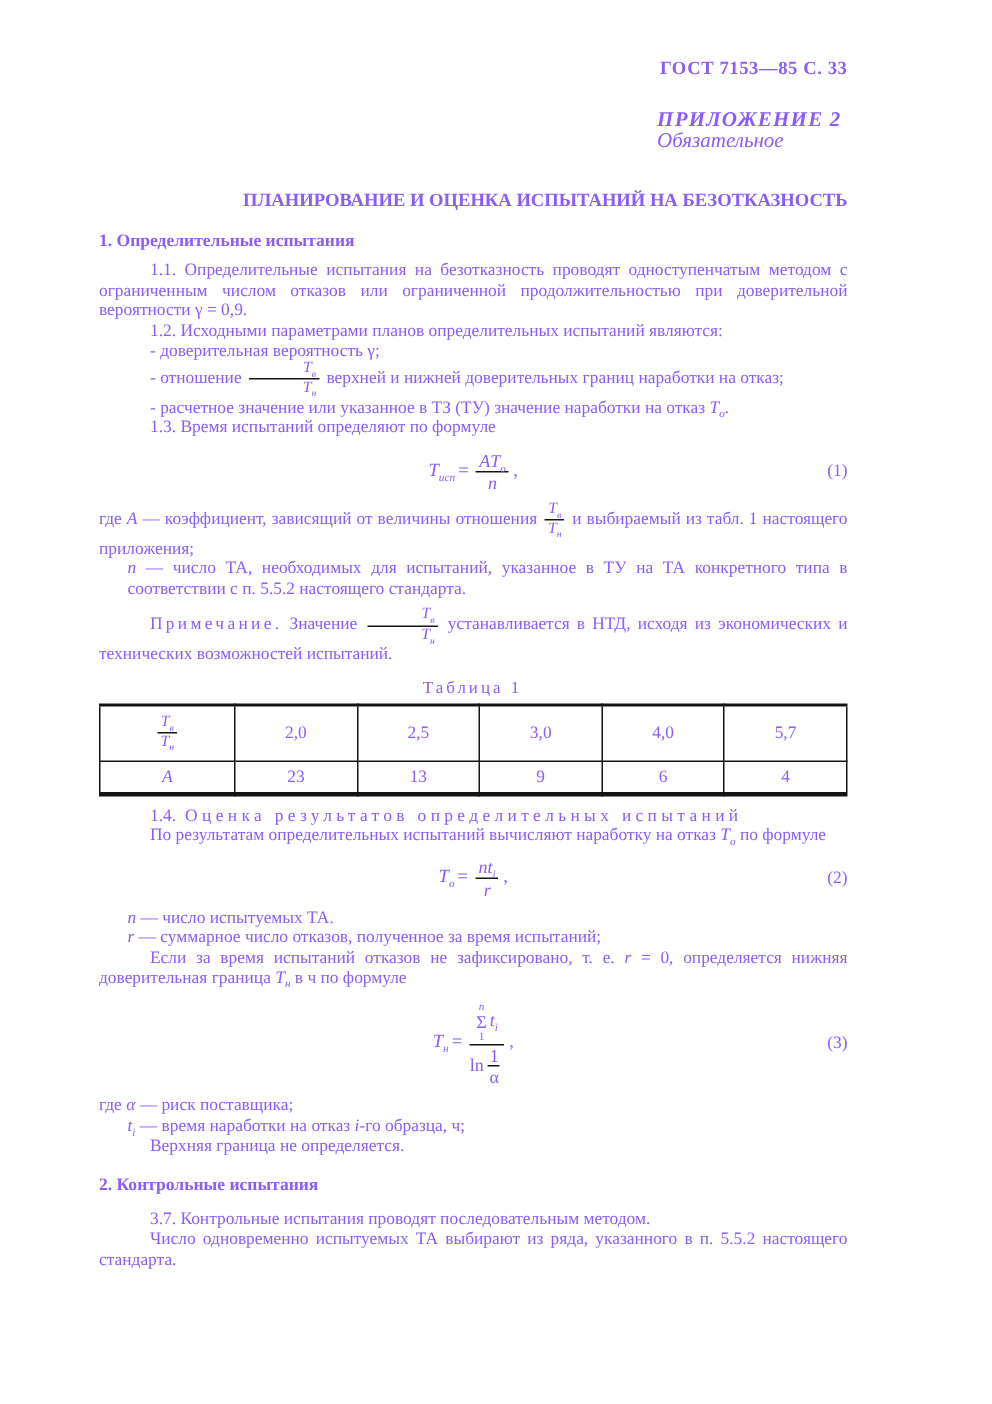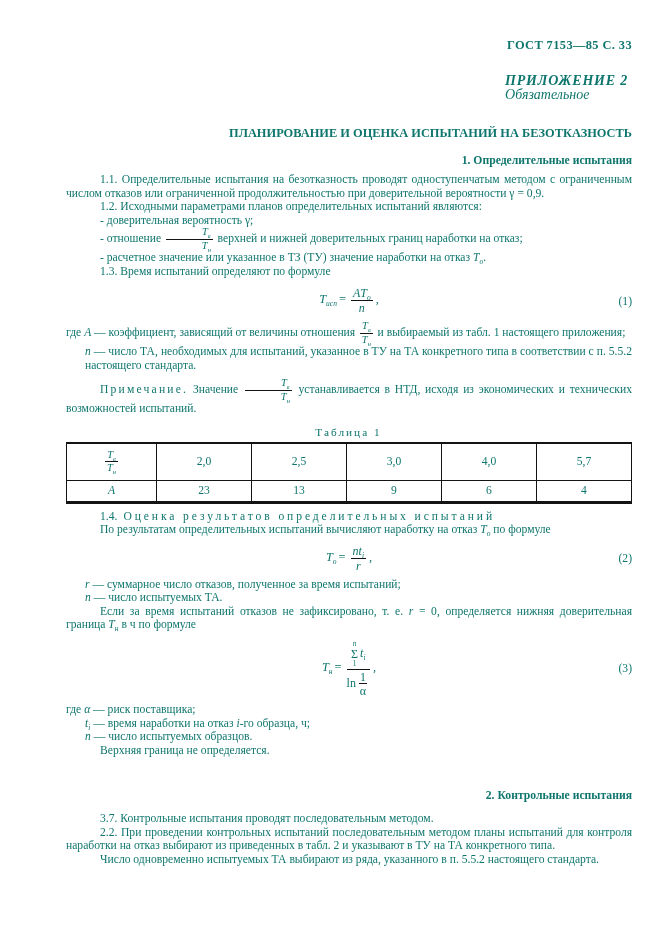--- a/index.html
+++ b/index.html
@@ -1,32 +1,32 @@
 <!DOCTYPE html>
 <html><head>
 <meta charset="utf-8">
 <style>
   html,body { margin:0; padding:0; background:#ffffff; }
   .page {
-    width:661px; height:936px; background:#fff; color:#0f766e;
+    width:661px; height:936px; background:#fff; color:#8b5cf6;
     font-family:"Liberation Serif","DejaVu Serif",serif;
-    box-sizing:border-box; padding:38px 29px 0 66px;
+    box-sizing:border-box; padding:38px 96px 0 66px;
     position:relative; overflow:hidden;
   }
   p { margin:0; font-size:11.6px; line-height:13.5px; }
   .just { text-align:justify; }
   .ind { text-indent:34px; }
   .w2 { padding-left:19px; }
   i { font-style:italic; }
   sub { font-size:7.5px; font-style:italic; line-height:0; }
   .doc-code { text-align:right; font-weight:bold; font-size:12.4px; letter-spacing:.4px; }
   .annex { margin:21px 4px 0 auto; width:max-content; font-style:italic; font-size:14px; line-height:14px; }
   .annex .b { font-weight:bold; letter-spacing:.8px; }
   .title { margin:24px 0 0; text-align:right; font-weight:bold; font-size:12.4px; }
-  .sec { margin:13px 0 6px; text-align:right; font-weight:bold; font-size:11.7px; }
+  .sec { margin:13px 0 6px; text-align:left; font-weight:bold; font-size:11.7px; }
   .frac { display:inline-block; vertical-align:middle; text-align:center; line-height:1; margin:0 2px; font-size:10.5px; }
   .frac .num { display:block; border-bottom:1px solid #141414; padding:0 2px 1px; }
   .frac .den { display:block; padding-top:1px; }
   .frac sub { font-size:6.5px; }
   .formula-row { position:relative; text-align:center; font-size:12.4px; }
   .f1row { margin:9px 0 7px; }
   .f2row { margin:8px 0 6px; }
   .f3row { margin:8px 0 6px; }
   .formula-row .fno { position:absolute; right:0; top:50%; transform:translateY(-50%); font-size:11.6px; }
   .formula-row .frac { font-size:12px; margin:0 3px; }
@@ -162,24 +162,24 @@
     <span>
       <i>Т</i><sub>о</sub><span class="eq">=</span><span class="frac">
         <span class="num"><i>n</i><i>t</i><sub>i</sub></span>
         <span class="den"><i>r</i></span>
       </span><span>,</span>
     </span>
     <span class="fno">(2)</span>
   </div>
 
   <p class="w2">
+    <i>n</i><span> — число испытуемых ТА.</span>
+  </p>
+  <p class="w2">
     <i>r</i><span> — суммарное число отказов, полученное за время испытаний;</span>
-  </p>
-  <p class="w2">
-    <i>n</i><span> — число испытуемых ТА.</span>
   </p>
 
   <p class="ind just">
     <span>Если за время испытаний отказов не зафиксировано, т. е. </span><i>r</i><span> = 0, определяется нижняя доверительная граница </span><i>Т</i><sub>н</sub><span> в ч по формуле</span>
   </p>
 
   <div class="formula-row f3row">
     <span>
       <i>Т</i><sub>н</sub><span class="eq">=</span><span class="frac">
         <span class="num">
@@ -199,24 +199,20 @@
     </span>
     <span class="fno">(3)</span>
   </div>
 
   <p class="just">
     <span>где </span><i>α</i><span> — риск поставщика;</span>
   </p>
   <p class="w2">
     <i>t</i><sub>i</sub><span> — время наработки на отказ </span><i>i</i><span>-го образца, ч;</span>
   </p>
-  <p class="w2">
-    <i>n</i><span> — число испытуемых образцов.</span>
-  </p>
   <p class="ind">Верхняя граница не определяется.</p>
 
-  <div class="sec" style="margin-top:32px; margin-bottom:10px;">2. Контрольные испытания</div>
+  <div class="sec" style="margin-top:12px; margin-bottom:10px;">2. Контрольные испытания</div>
 
   <p class="ind">3.7. Контрольные испытания проводят последовательным методом.</p>
-  <p class="ind just">2.2. При проведении контрольных испытаний последовательным методом планы испытаний для контроля наработки на отказ выбирают из приведенных в табл. 2 и указывают в ТУ на ТА конкретного типа.</p>
   <p class="ind just">Число одновременно испытуемых ТА выбирают из ряда, указанного в п. 5.5.2 настоящего стандарта.</p>
 
 </div>
 
 </body></html>

